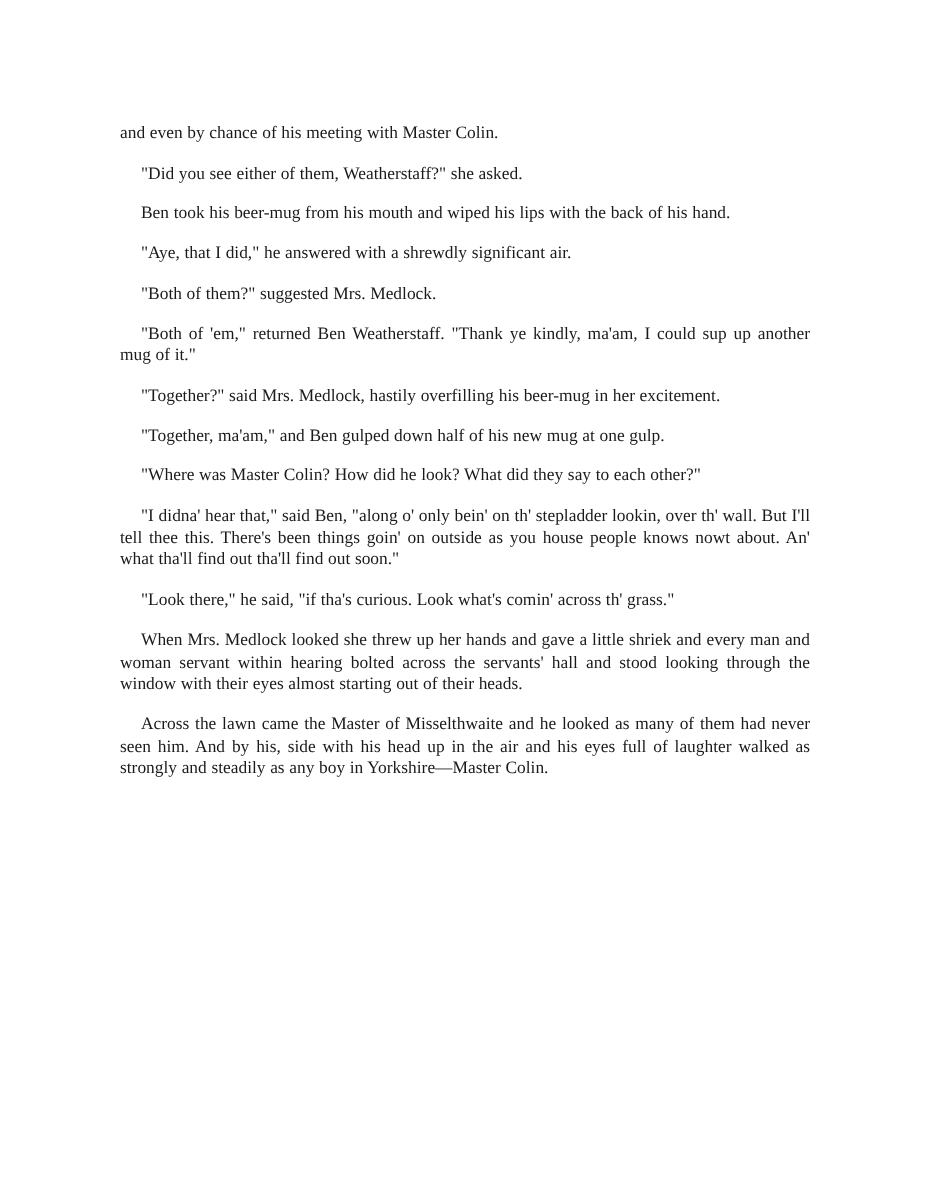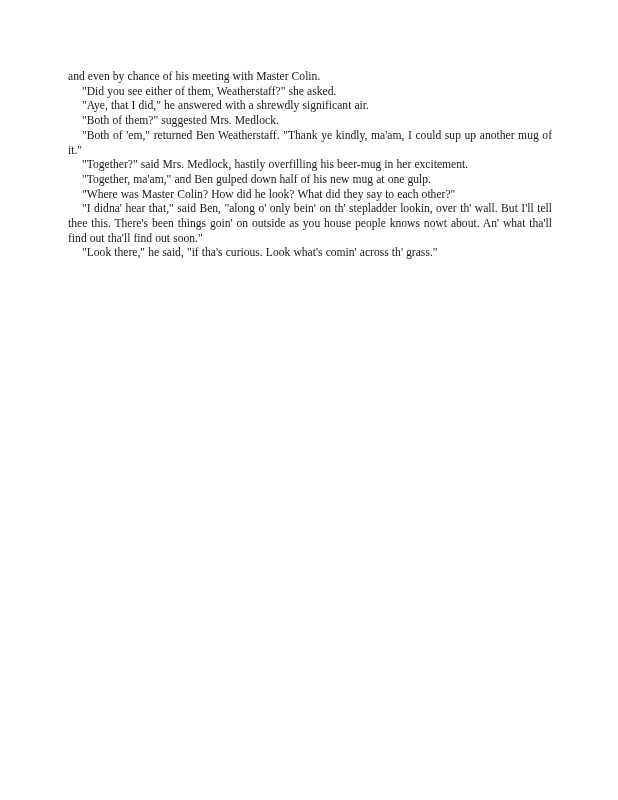--- a/index.html
+++ b/index.html
@@ -15,40 +15,43 @@
     color: #1a1a1a;
     overflow: hidden;
   }
   .page {
     position: absolute;
     top: 70px;
     left: 68px;
     width: 484px;
   }
   .page p {
-    margin: 0;
+    margin: 12px;
     padding: 0;
     font-size: 11.6px;
     line-height: 14.7px;
     text-align: justify;
     text-indent: 14px;
     word-spacing: 0.2px;
     font-family: Liberation Serif, serif;
   }
   .page p.no-indent {
     text-indent: 0;
   }
 </style>
 </head>
 <body>
 
 <div class="page">
   <p class="no-indent">and even by chance of his meeting with Master Colin.</p>
   <p>"Did you see either of them, Weatherstaff?" she asked.</p>
+  <p>Ben took his beer-mug from his mouth and wiped his lips with the back of his hand.</p>
   <p>"Aye, that I did," he answered with a shrewdly significant air.</p>
   <p>"Both of them?" suggested Mrs. Medlock.</p>
   <p>"Both of 'em," returned Ben Weatherstaff. "Thank ye kindly, ma'am, I could sup up another mug of it."</p>
   <p>"Together?" said Mrs. Medlock, hastily overfilling his beer-mug in her excitement.</p>
   <p>"Together, ma'am," and Ben gulped down half of his new mug at one gulp.</p>
   <p>"Where was Master Colin? How did he look? What did they say to each other?"</p>
   <p>"I didna' hear that," said Ben, "along o' only bein' on th' stepladder lookin, over th' wall. But I'll tell thee this. There's been things goin' on outside as you house people knows nowt about. An' what tha'll find out tha'll find out soon."</p>
   <p>"Look there," he said, "if tha's curious. Look what's comin' across th' grass."</p>
+  <p>When Mrs. Medlock looked she threw up her hands and gave a little shriek and every man and woman servant within hearing bolted across the servants' hall and stood looking through the window with their eyes almost starting out of their heads.</p>
+  <p>Across the lawn came the Master of Misselthwaite and he looked as many of them had never seen him. And by his, side with his head up in the air and his eyes full of laughter walked as strongly and steadily as any boy in Yorkshire—Master Colin.</p>
 </div>
 
 </body></html>

